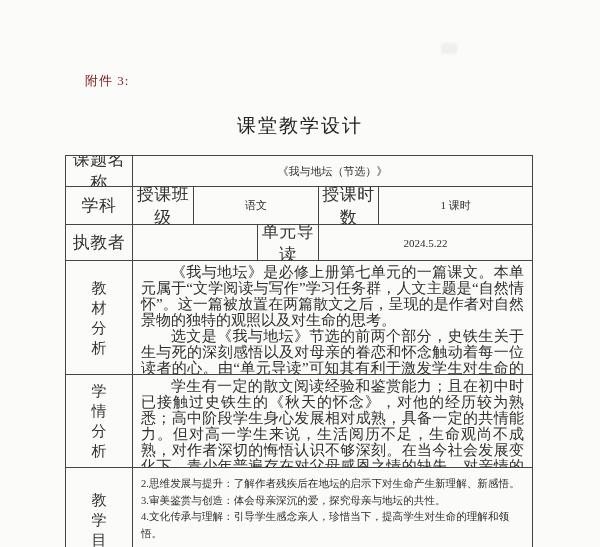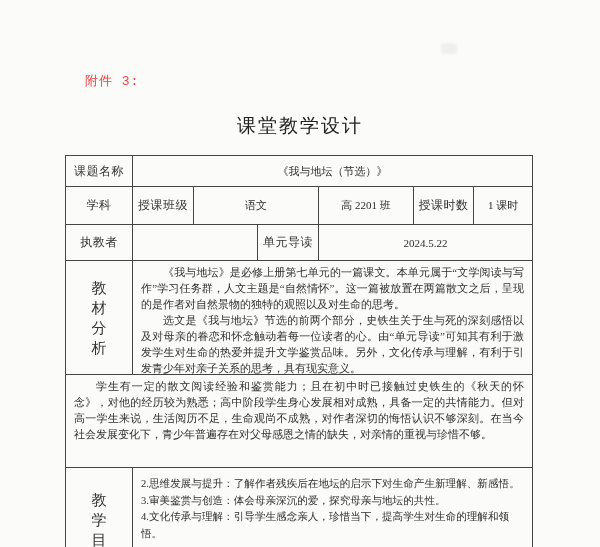--- a/index.html
+++ b/index.html
@@ -10,21 +10,21 @@
     overflow:hidden;
     font-family:"Liberation Serif","DejaVu Serif",serif;
     color:#2e2e2e;
   }
   .smudge{
     position:absolute;left:441px;top:43px;width:16px;height:11px;
     background:#efefec;border-radius:3px;filter:blur(1px);
   }
   .attachment{
     position:absolute;left:85px;top:72px;
-    font-size:13px;letter-spacing:1px;color:#ef4444;font-family:Liberation Mono, monospace;
+    font-size:13px;letter-spacing:1px;color:#7f1d1d;
   }
   .title{
     position:absolute;left:0;top:113px;width:100%;
     text-align:center;font-size:19px;font-weight:normal;
     letter-spacing:2px;margin:0;color:#222;
   }
   .table{
     position:absolute;left:65px;top:155px;width:468px;height:392px;
     border:1.5px solid #454545;border-bottom:none;
     box-sizing:border-box;
@@ -39,40 +39,40 @@
     display:flex;align-items:center;justify-content:center;
     overflow:hidden;
   }
   .td:last-child{border-right:none;}
   .grow{flex:1;}
   .w-head{width:67px;flex-shrink:0;}
   .w-subj{width:125px;flex-shrink:0;}
   .w-lbl2{width:61px;flex-shrink:0;}
   .w-val2{width:95px;flex-shrink:0;}
   .w-lbl3{width:60px;flex-shrink:0;}
-  .lbl{font-size:12px;color:#333;letter-spacing:0.5px;text-align:center;}
+  .lbl{font-size:17px;color:#333;letter-spacing:0.5px;text-align:center;}
   .val{font-size:11px;color:#2e2e2e;text-align:center;}
   .r1{height:30px;}
   .r2{height:37px;}
   .r3{height:35px;}
   .r4{height:113px;}
   .r5{height:92px;}
   .vlabel{
     width:15px;
     font-size:15px;line-height:20px;
     word-break:break-all;text-align:center;
     color:#333;letter-spacing:0;
   }
   .cell-text{
     display:block;align-self:flex-start;
     width:100%;height:100%;
     padding:3px 8px 0 8px;box-sizing:border-box;
   }
   .para{
-    margin:0;font-size:11px;line-height:16px;
+    margin:0;font-size:15px;line-height:16px;
     text-align:justify;text-indent:2em;color:#2f2f2f;
   }
   .obj-line{
     margin:0;font-size:10.6px;line-height:16.5px;
     text-align:left;color:#2f2f2f;
   }
   .objectives-cell{padding-top:8px;}
   .last-label{align-items:flex-start;}
   .last-label .vlabel{margin-top:22px;}
 </style>
@@ -91,21 +91,20 @@
 
     <div class="tr r1">
       <div class="td w-head lbl">课题名称</div>
       <div class="td grow val">《我与地坛（节选）》</div>
     </div>
 
     <div class="tr r2">
       <div class="td w-head lbl">学科</div>
       <div class="td w-lbl2 lbl">授课班级</div>
       <div class="td w-subj val">语文</div>
-      <div class="td w-val2 val">高 2201 班</div>
       <div class="td w-lbl3 lbl">授课时数</div>
       <div class="td grow val">1 课时</div>
     </div>
 
     <div class="tr r3">
       <div class="td w-head lbl">执教者</div>
       <div class="td w-subj val"></div>
       <div class="td w-lbl2 lbl">单元导读</div>
       <div class="td grow val">2024.5.22</div>
     </div>
@@ -116,20 +115,23 @@
       </div>
       <div class="td grow">
         <span class="cell-text">
           <p class="para">《我与地坛》是必修上册第七单元的一篇课文。本单元属于“文学阅读与写作”学习任务群，人文主题是“自然情怀”。这一篇被放置在两篇散文之后，呈现的是作者对自然景物的独特的观照以及对生命的思考。</p>
           <p class="para">选文是《我与地坛》节选的前两个部分，史铁生关于生与死的深刻感悟以及对母亲的眷恋和怀念触动着每一位读者的心。由“单元导读”可知其有利于激发学生对生命的热爱并提升文学鉴赏品味。另外，文化传承与理解，有利于引发青少年对亲子关系的思考，具有现实意义。</p>
         </span>
       </div>
     </div>
 
     <div class="tr r5">
+      <div class="td w-head">
+        <span class="vlabel">学情分析</span>
+      </div>
       <div class="td grow">
         <span class="cell-text">
           <p class="para">学生有一定的散文阅读经验和鉴赏能力；且在初中时已接触过史铁生的《秋天的怀念》，对他的经历较为熟悉；高中阶段学生身心发展相对成熟，具备一定的共情能力。但对高一学生来说，生活阅历不足，生命观尚不成熟，对作者深切的悔悟认识不够深刻。在当今社会发展变化下，青少年普遍存在对父母感恩之情的缺失，对亲情的重视与珍惜不够。</p>
         </span>
       </div>
     </div>
 
     <div class="tr">
       <div class="td w-head last-label">
         <span class="vlabel">教学目标</span>

